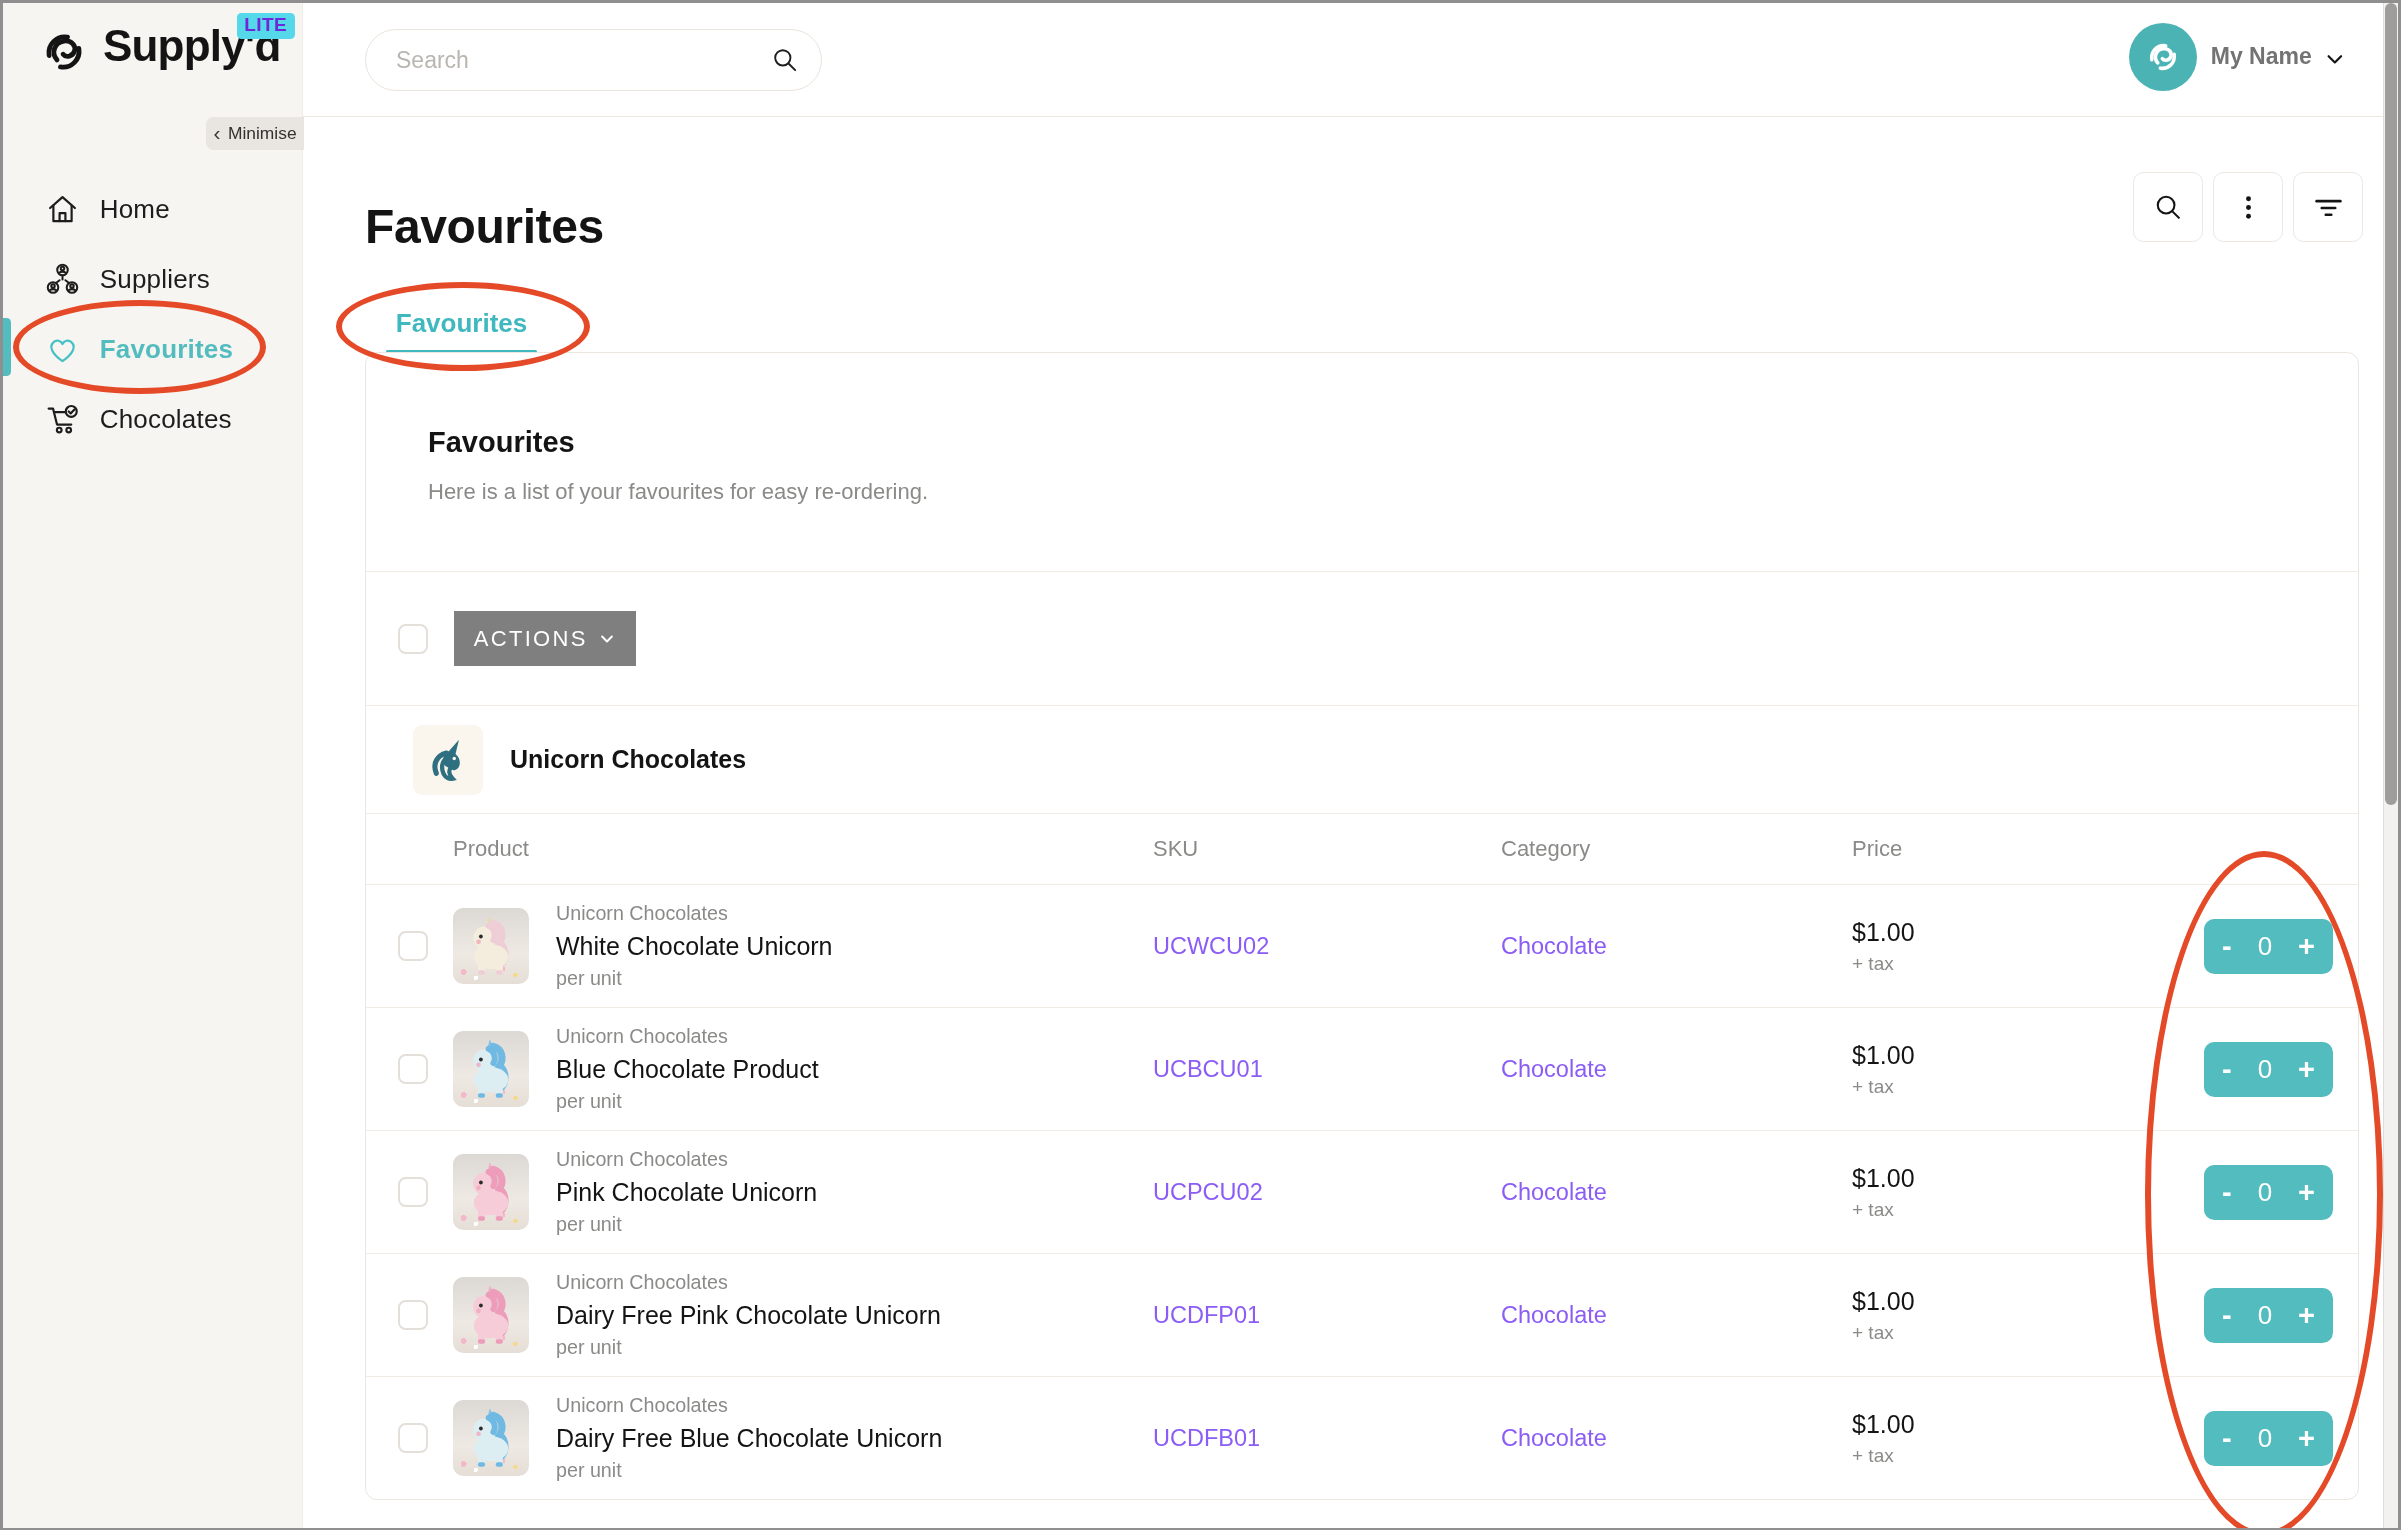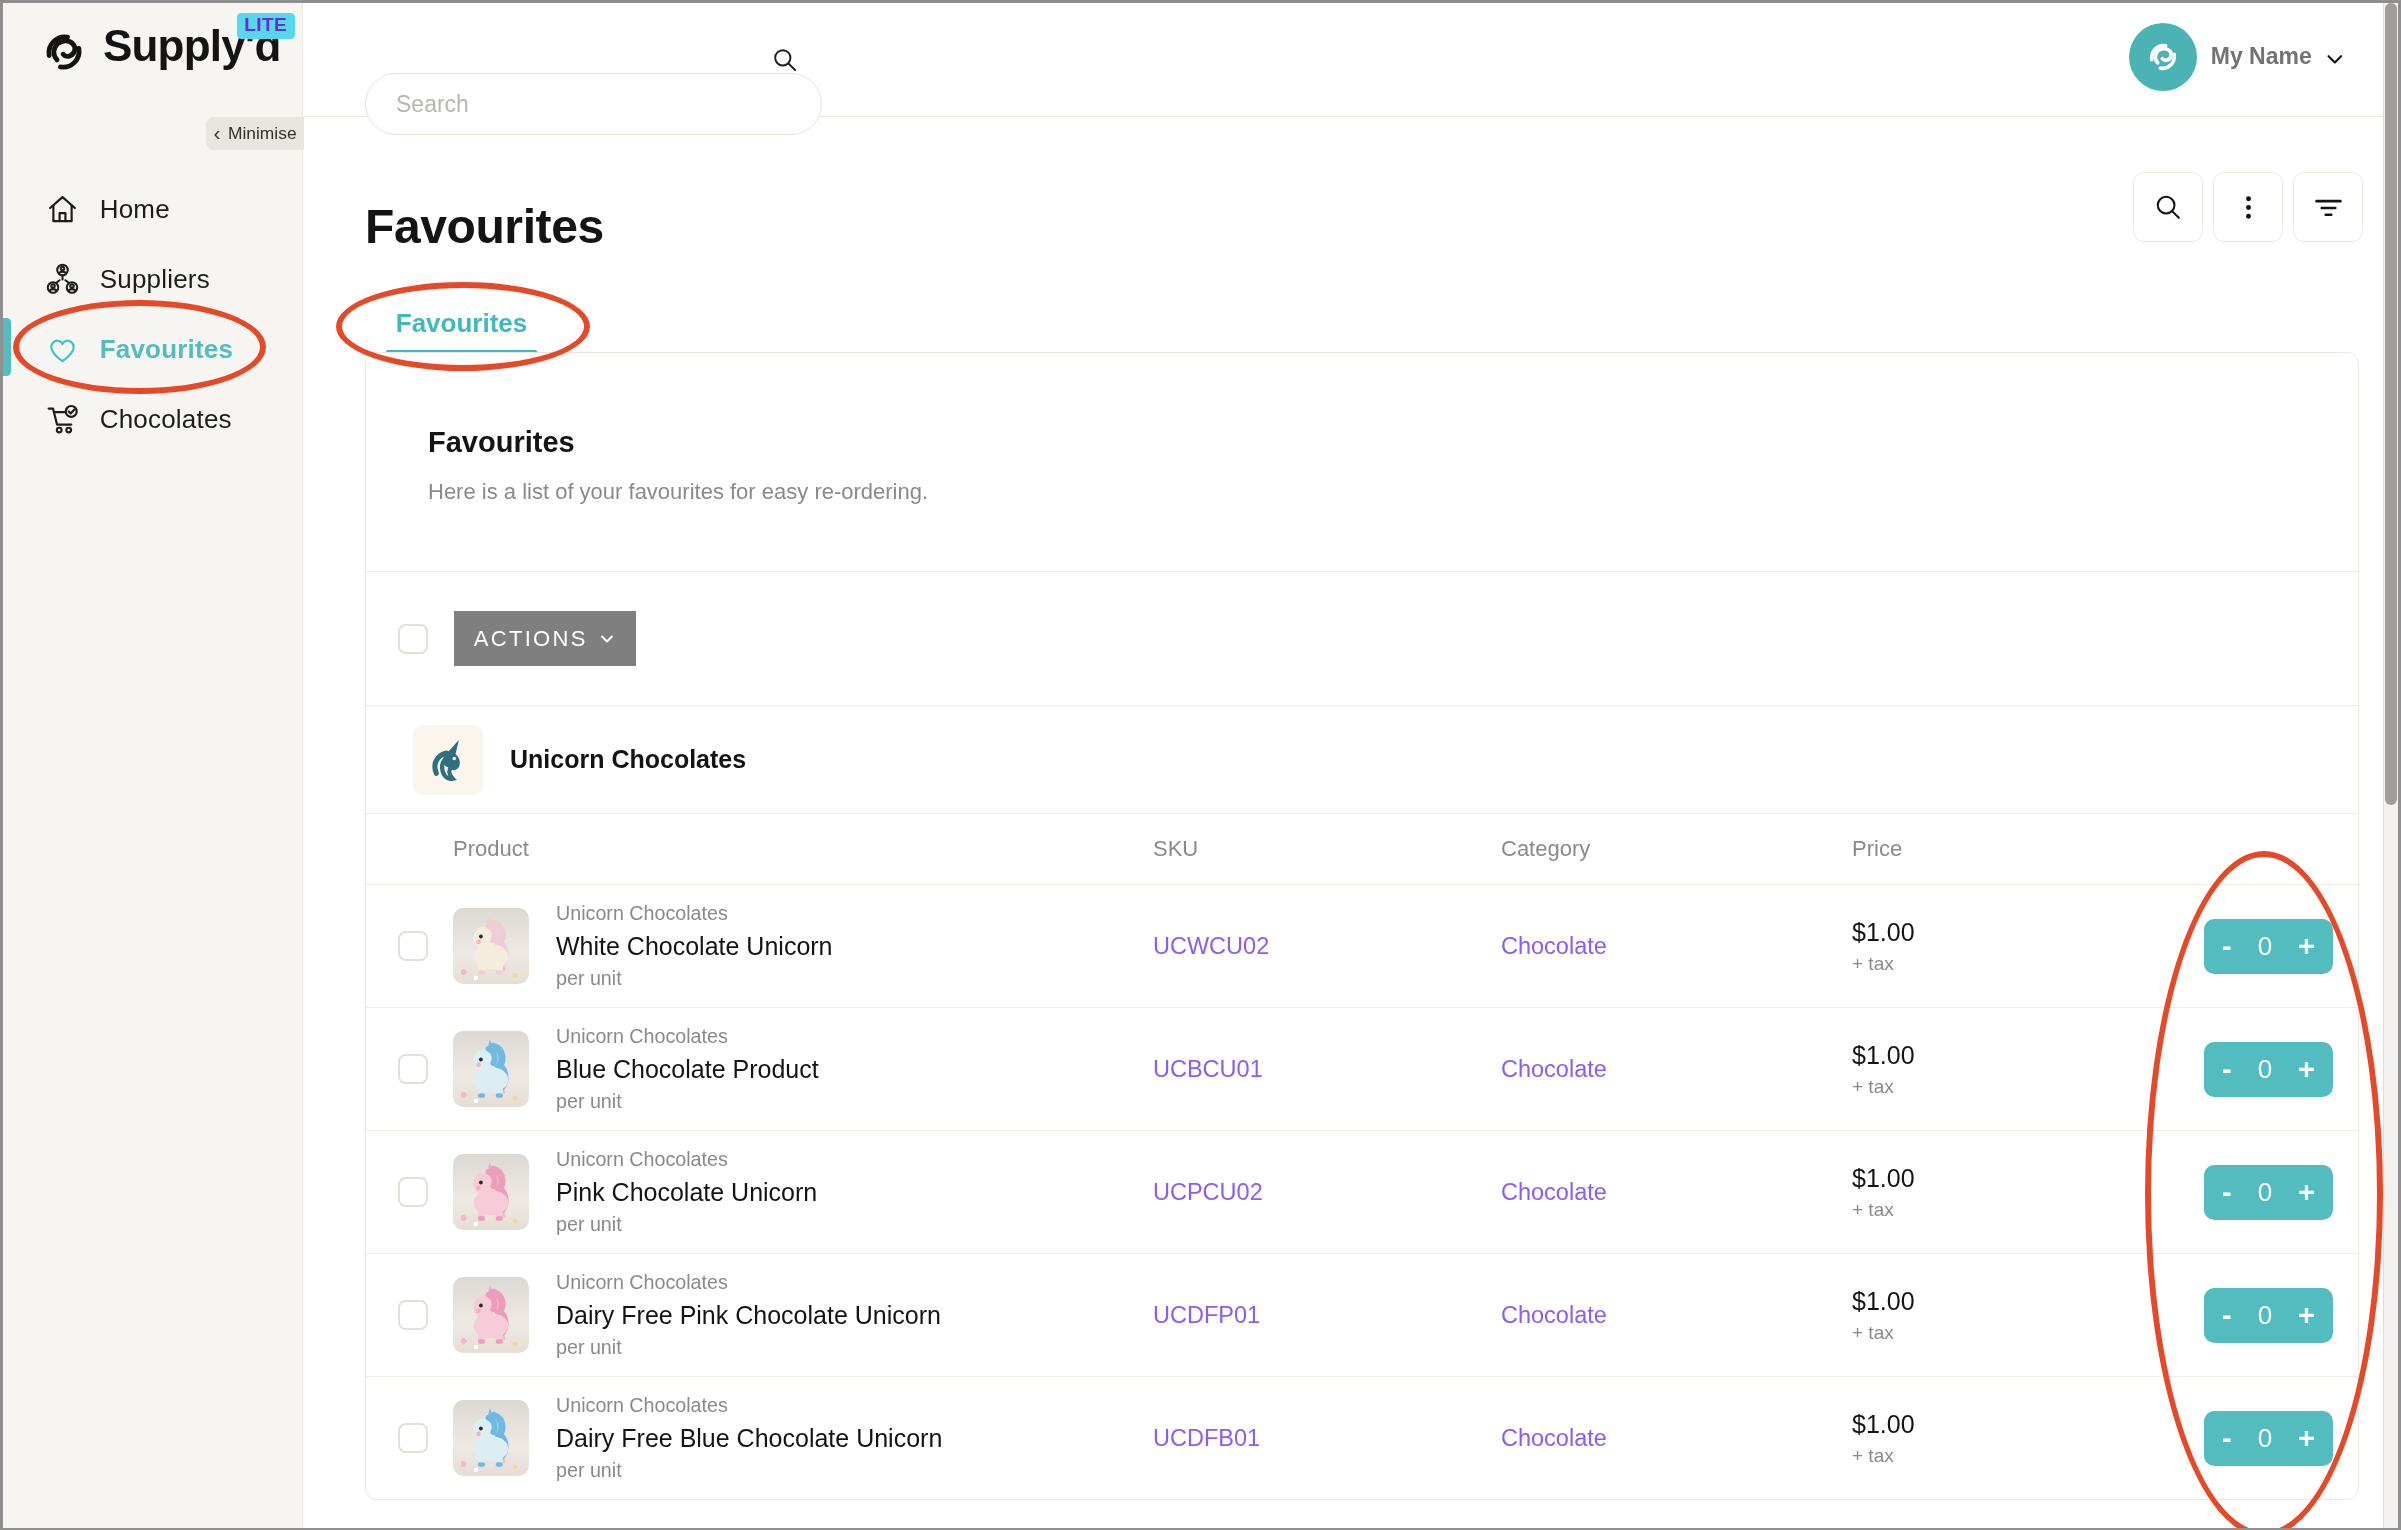--- a/index.html
+++ b/index.html
@@ -21,21 +21,21 @@
   .nav{position:absolute;left:0;top:171px;width:100%;}
   .nav-item{position:relative;height:70px;display:flex;align-items:center;padding-left:42px;cursor:pointer;color:var(--text-dark,#1d1d1b);}
   .nav-item .nav-icon{width:35px;height:35px;margin-right:19.7px;flex:0 0 auto;}
   .nav-label{font-size:26px;font-weight:400;letter-spacing:0.2px;}
   .nav-item.active .nav-label{color:var(--accent-teal,#45bcc2);font-weight:700;}
   .active-bar{position:absolute;left:0;top:315px;width:7.6px;height:58px;background:var(--accent-teal,#45bcc2);border-radius:0 4.5px 4.5px 0;}
 
   
   .topbar{position:absolute;left:300px;top:0;right:0;height:114px;background:#ffffff;border-bottom:1.5px solid var(--border-light,#ece7e0);z-index:5;}
   .search-wrap{position:absolute;left:62px;top:26px;width:457px;height:62px;}
-  .search-input{width:100%;height:100%;border:1.5px solid #eae4dc;border-radius:32px;padding:0 68px 0 30px;font-size:23px;color:#333;outline:none;font-family:"Liberation Sans",sans-serif;background:#fff;margin-top:44px;}
+  .search-input{width:100%;height:100%;border:1.5px solid #eae4dc;border-radius:32px;padding:0 68px 0 30px;font-size:23px;color:#333;outline:none;font-family:"Liberation Sans",sans-serif;background:#fff;}
   .search-input::placeholder{color:#b9b5b0;}
   .search-input-icon{position:absolute;right:21px;top:15px;width:32px;height:32px;color:#1d1d1b;}
   .user-menu{position:absolute;right:53px;top:19.7px;display:flex;align-items:center;gap:13.6px;cursor:pointer;}
   .avatar{width:68px;height:68px;border-radius:50%;background:var(--avatar-teal,#4cb3b5);display:flex;align-items:center;justify-content:center;color:#ffffff;}
   .avatar svg{width:42px;height:42px;}
   .user-name{font-size:23px;font-weight:700;color:#737373;}
   .user-chevron{width:19.7px;height:19.7px;color:#141414;margin-top:4.5px;}
 
   
   .main{position:absolute;left:300px;top:114px;right:0;bottom:0;background:#ffffff;overflow:hidden;}

